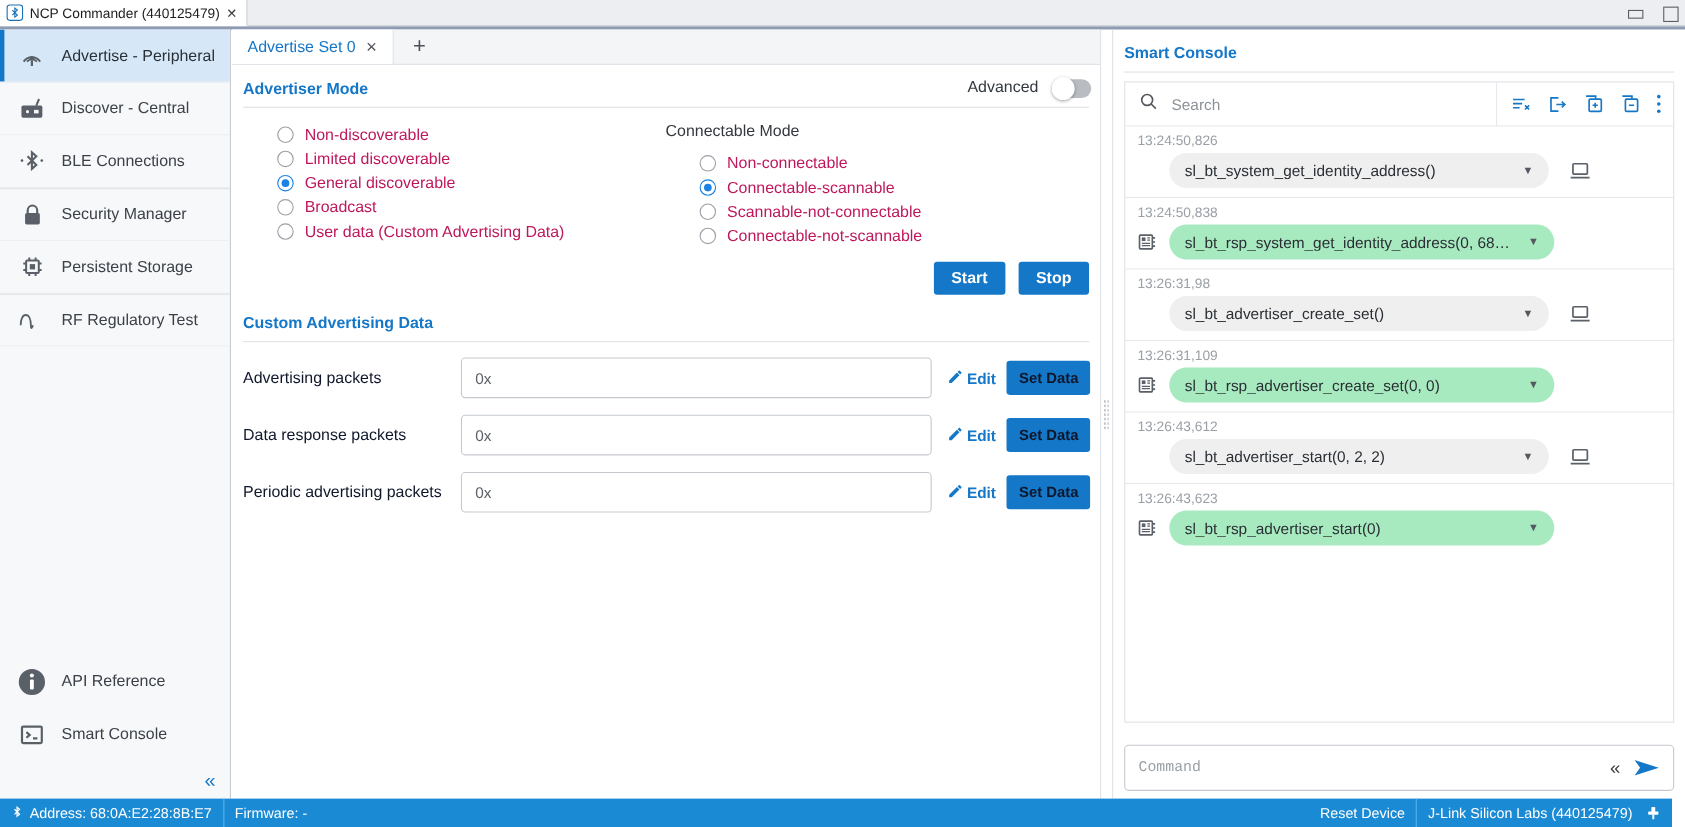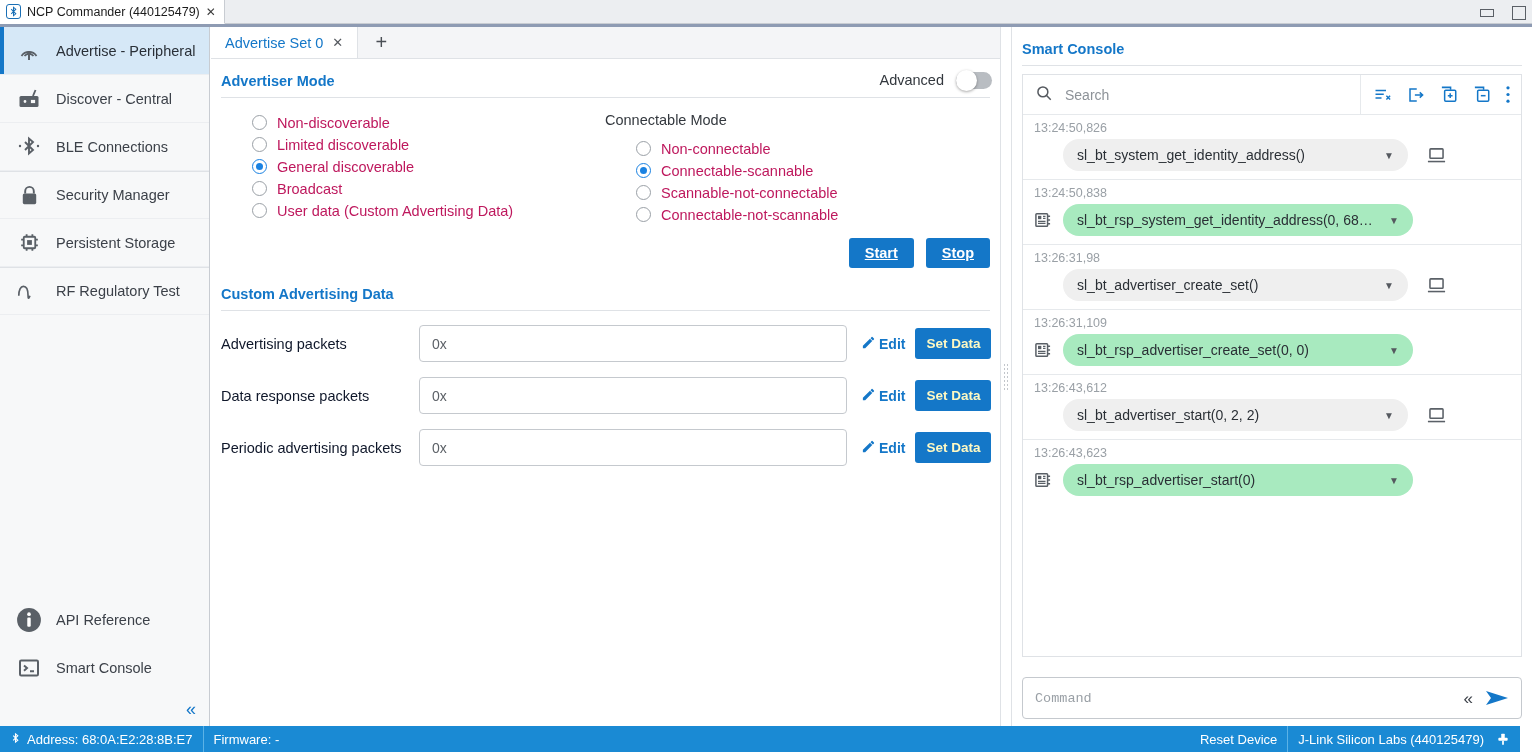--- a/index.html
+++ b/index.html
@@ -139,37 +139,37 @@
   .radio.on::after {
     content: ""; position: absolute; left: 3px; top: 3px;
     width: 7px; height: 7px; border-radius: 50%; background: #1a82e2;
   }
   .radio-row .rl { font-size: 14.5px; color: #be185d; }
 
   .btnrow { display: flex; justify-content: flex-end; gap: 12px; padding: 12px 10px 0 0; }
   .bluebtn {
     background: #1477c8; color: #fff; border: none; border-radius: 3px;
     font-family: "Liberation Sans", sans-serif;
-    font-size: 14.5px; font-weight: bold; padding: 7px 16px; cursor: pointer; text-decoration: underline;
+    font-size: 14.5px; font-weight: bold; padding: 7px 16px; cursor: pointer;
   }
 
   .data-rows { padding: 14px 0 0 10px; }
   .data-row { display: flex; align-items: center; margin-bottom: 15px; }
   .data-lbl { width: 198px; font-size: 14.5px; color: #0f172a; }
   .data-input {
     width: 428px; height: 37px; border: 1px solid #c5c9ce; border-radius: 4px;
     padding: 0 12px; font-family: "Liberation Sans", sans-serif;
     font-size: 14px; color: #5c6167; background: #fff;
   }
   .edit-link {
     display: flex; align-items: center; gap: 3px; margin-left: 14px;
     color: #1477c8; font-size: 14px; font-weight: bold; cursor: pointer;
   }
   .setdata-btn {
-    margin-left: 10px; background: #1477c8; color: #fef9c3; border: none;
+    margin-left: 10px; background: #1477c8; color: #0f172a; border: none;
     border-radius: 3px; font-family: "Liberation Sans", sans-serif;
     font-size: 13.5px; font-weight: bold; padding: 8px 11px; cursor: pointer;
   }
 
   
   #splitter {
     position: absolute; left: 1000px; top: 27px; width: 11px; height: 699px;
     background: #ffffff; cursor: col-resize;
     display: flex; align-items: center; justify-content: center;
   }

